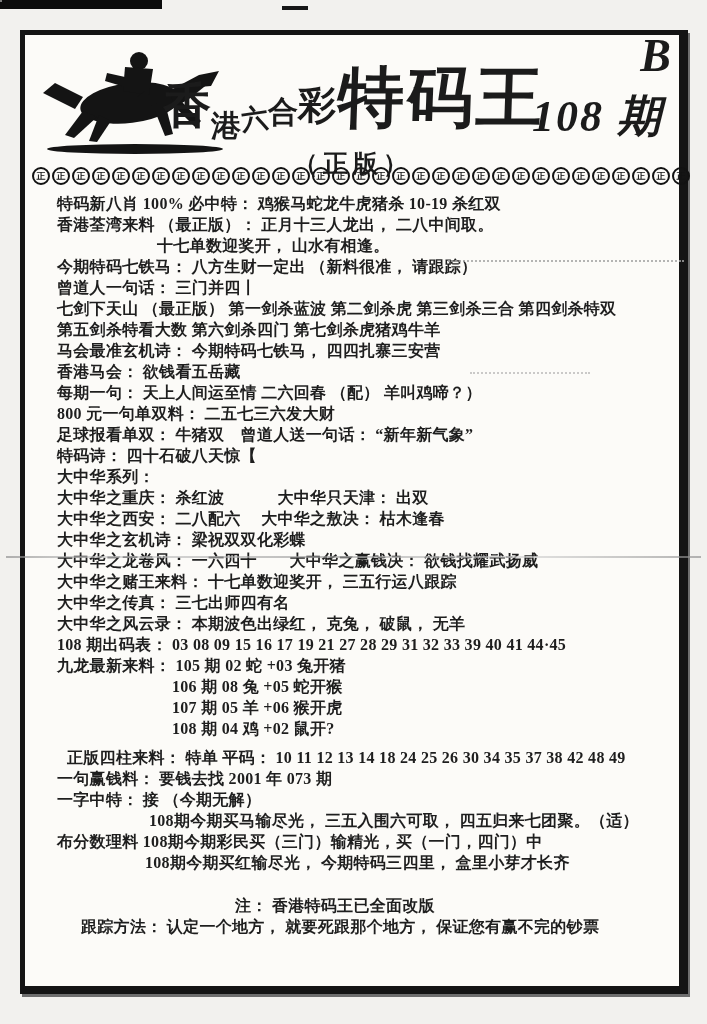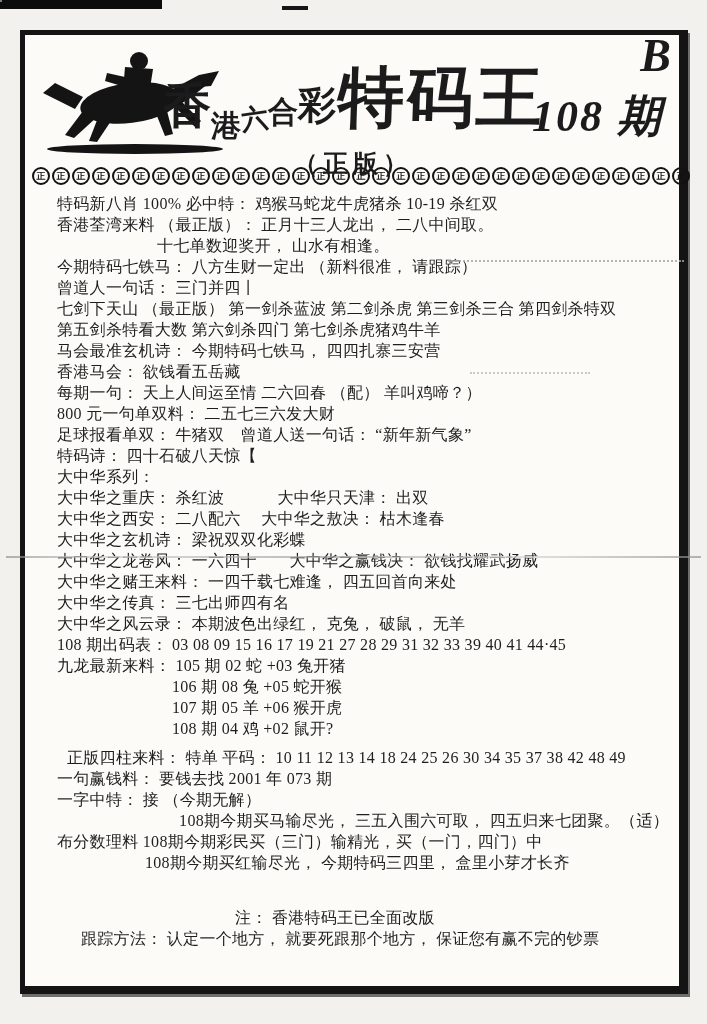--- a/index.html
+++ b/index.html
@@ -37,21 +37,21 @@
   .stamp{
     display:inline-flex;align-items:center;justify-content:center;
     width:14px;height:14px;margin:0 1px;
     border:2px solid #121212;border-radius:50%;
     font-size:9px;font-weight:bold;color:#121212;
     font-family:"DejaVu Sans",sans-serif;
   }
   
   .lines{padding:8px 10px 0 32px;}
   .bline{
-    font-size:16px;line-height:21px;font-weight:normal;
+    font-size:16px;line-height:21px;font-weight:bold;
     letter-spacing:0.3px;white-space:nowrap;color:#1e1e1e;
   }
   
   .artifact-topbar{position:absolute;left:0;top:0;width:162px;height:9px;background:#0c0c0c;}
   .artifact-topdash{position:absolute;left:282px;top:6px;width:26px;height:4px;background:#161616;}
   .artifact-line{position:absolute;left:6px;top:556px;width:695px;height:2px;
     background:linear-gradient(90deg,#8c8c8c,#c9c9c9 15%,#9a9a9a 45%,#d2d2d2 75%,#8f8f8f);opacity:.65;}
   .artifact-dots{position:absolute;left:448px;top:260px;width:236px;border-top:2px dotted #a3a3a3;opacity:.8;}
   .artifact-dots2{position:absolute;left:470px;top:372px;width:120px;border-top:2px dotted #b5b5b5;opacity:.7;}
   .speck{position:absolute;left:0;top:0;width:2px;height:2px;border-radius:50%;background:#a8a8a8;
@@ -110,35 +110,35 @@
         <div class="bline">香港马会： 欲钱看五岳藏</div>
         <div class="bline">每期一句： 天上人间运至情 二六回春 （配） 羊叫鸡啼？）</div>
         <div class="bline">800 元一句单双料： 二五七三六发大财</div>
         <div class="bline">足球报看单双： 牛猪双　曾道人送一句话： “新年新气象”</div>
         <div class="bline">特码诗： 四十石破八天惊【</div>
         <div class="bline">大中华系列：</div>
         <div class="bline">大中华之重庆： 杀红波　　　 大中华只天津： 出双</div>
         <div class="bline">大中华之西安： 二八配六　 大中华之敖决： 枯木逢春</div>
         <div class="bline">大中华之玄机诗： 梁祝双双化彩蝶</div>
         <div class="bline">大中华之龙卷风： 一六四十　　大中华之赢钱决： 欲钱找耀武扬威</div>
-        <div class="bline">大中华之赌王来料： 一四千载七难逢， 四五回首向来处</div>
+        <div class="bline">大中华之赌王来料： 十七单数迎奖开， 三五行运八跟踪</div>
         <div class="bline">大中华之传真： 三七出师四有名</div>
         <div class="bline">大中华之风云录： 本期波色出绿红， 克兔， 破鼠， 无羊</div>
         <div class="bline">108 期出码表： 03 08 09 15 16 17 19 21 27 28 29 31 32 33 39 40 41 44·45</div>
         <div class="bline">九龙最新来料： 105 期 02 蛇 +03 兔开猪</div>
         <div class="bline" style="padding-left: 115px;">106 期 08 兔 +05 蛇开猴</div>
         <div class="bline" style="padding-left: 115px;">107 期 05 羊 +06 猴开虎</div>
         <div class="bline" style="padding-left: 115px;">108 期 04 鸡 +02 鼠开?</div>
         <div class="bline" style="padding-left: 10px; margin-top: 8px;">正版四柱来料： 特单 平码： 10 11 12 13 14 18 24 25 26 30 34 35 37 38 42 48 49</div>
         <div class="bline">一句赢钱料： 要钱去找 2001 年 073 期</div>
         <div class="bline">一字中特： 接 （今期无解）</div>
-        <div class="bline" style="padding-left: 92px; text-align: right;">108期今期买马输尽光， 三五入围六可取， 四五归来七团聚。（适）</div>
+        <div class="bline" style="padding-left: 92px;">108期今期买马输尽光， 三五入围六可取， 四五归来七团聚。（适）</div>
         <div class="bline">布分数理料  108期今期彩民买（三门）输精光，买（一门，四门）中</div>
         <div class="bline" style="padding-left: 88px;">108期今期买红输尽光， 今期特码三四里， 盒里小芽才长齐</div>
-        <div class="bline" style="padding-left: 178px; margin-top: 34px;">注： 香港特码王已全面改版</div>
+        <div class="bline" style="padding-left: 178px; margin-top: 22px;">注： 香港特码王已全面改版</div>
         <div class="bline" style="padding-left: 24px;">跟踪方法： 认定一个地方， 就要死跟那个地方， 保证您有赢不完的钞票</div>
       </div>
 
   </div>
 </div>
 
 <div class="artifact-line"></div>
 <div class="artifact-dots"></div>
 <div class="artifact-dots2"></div>
 

